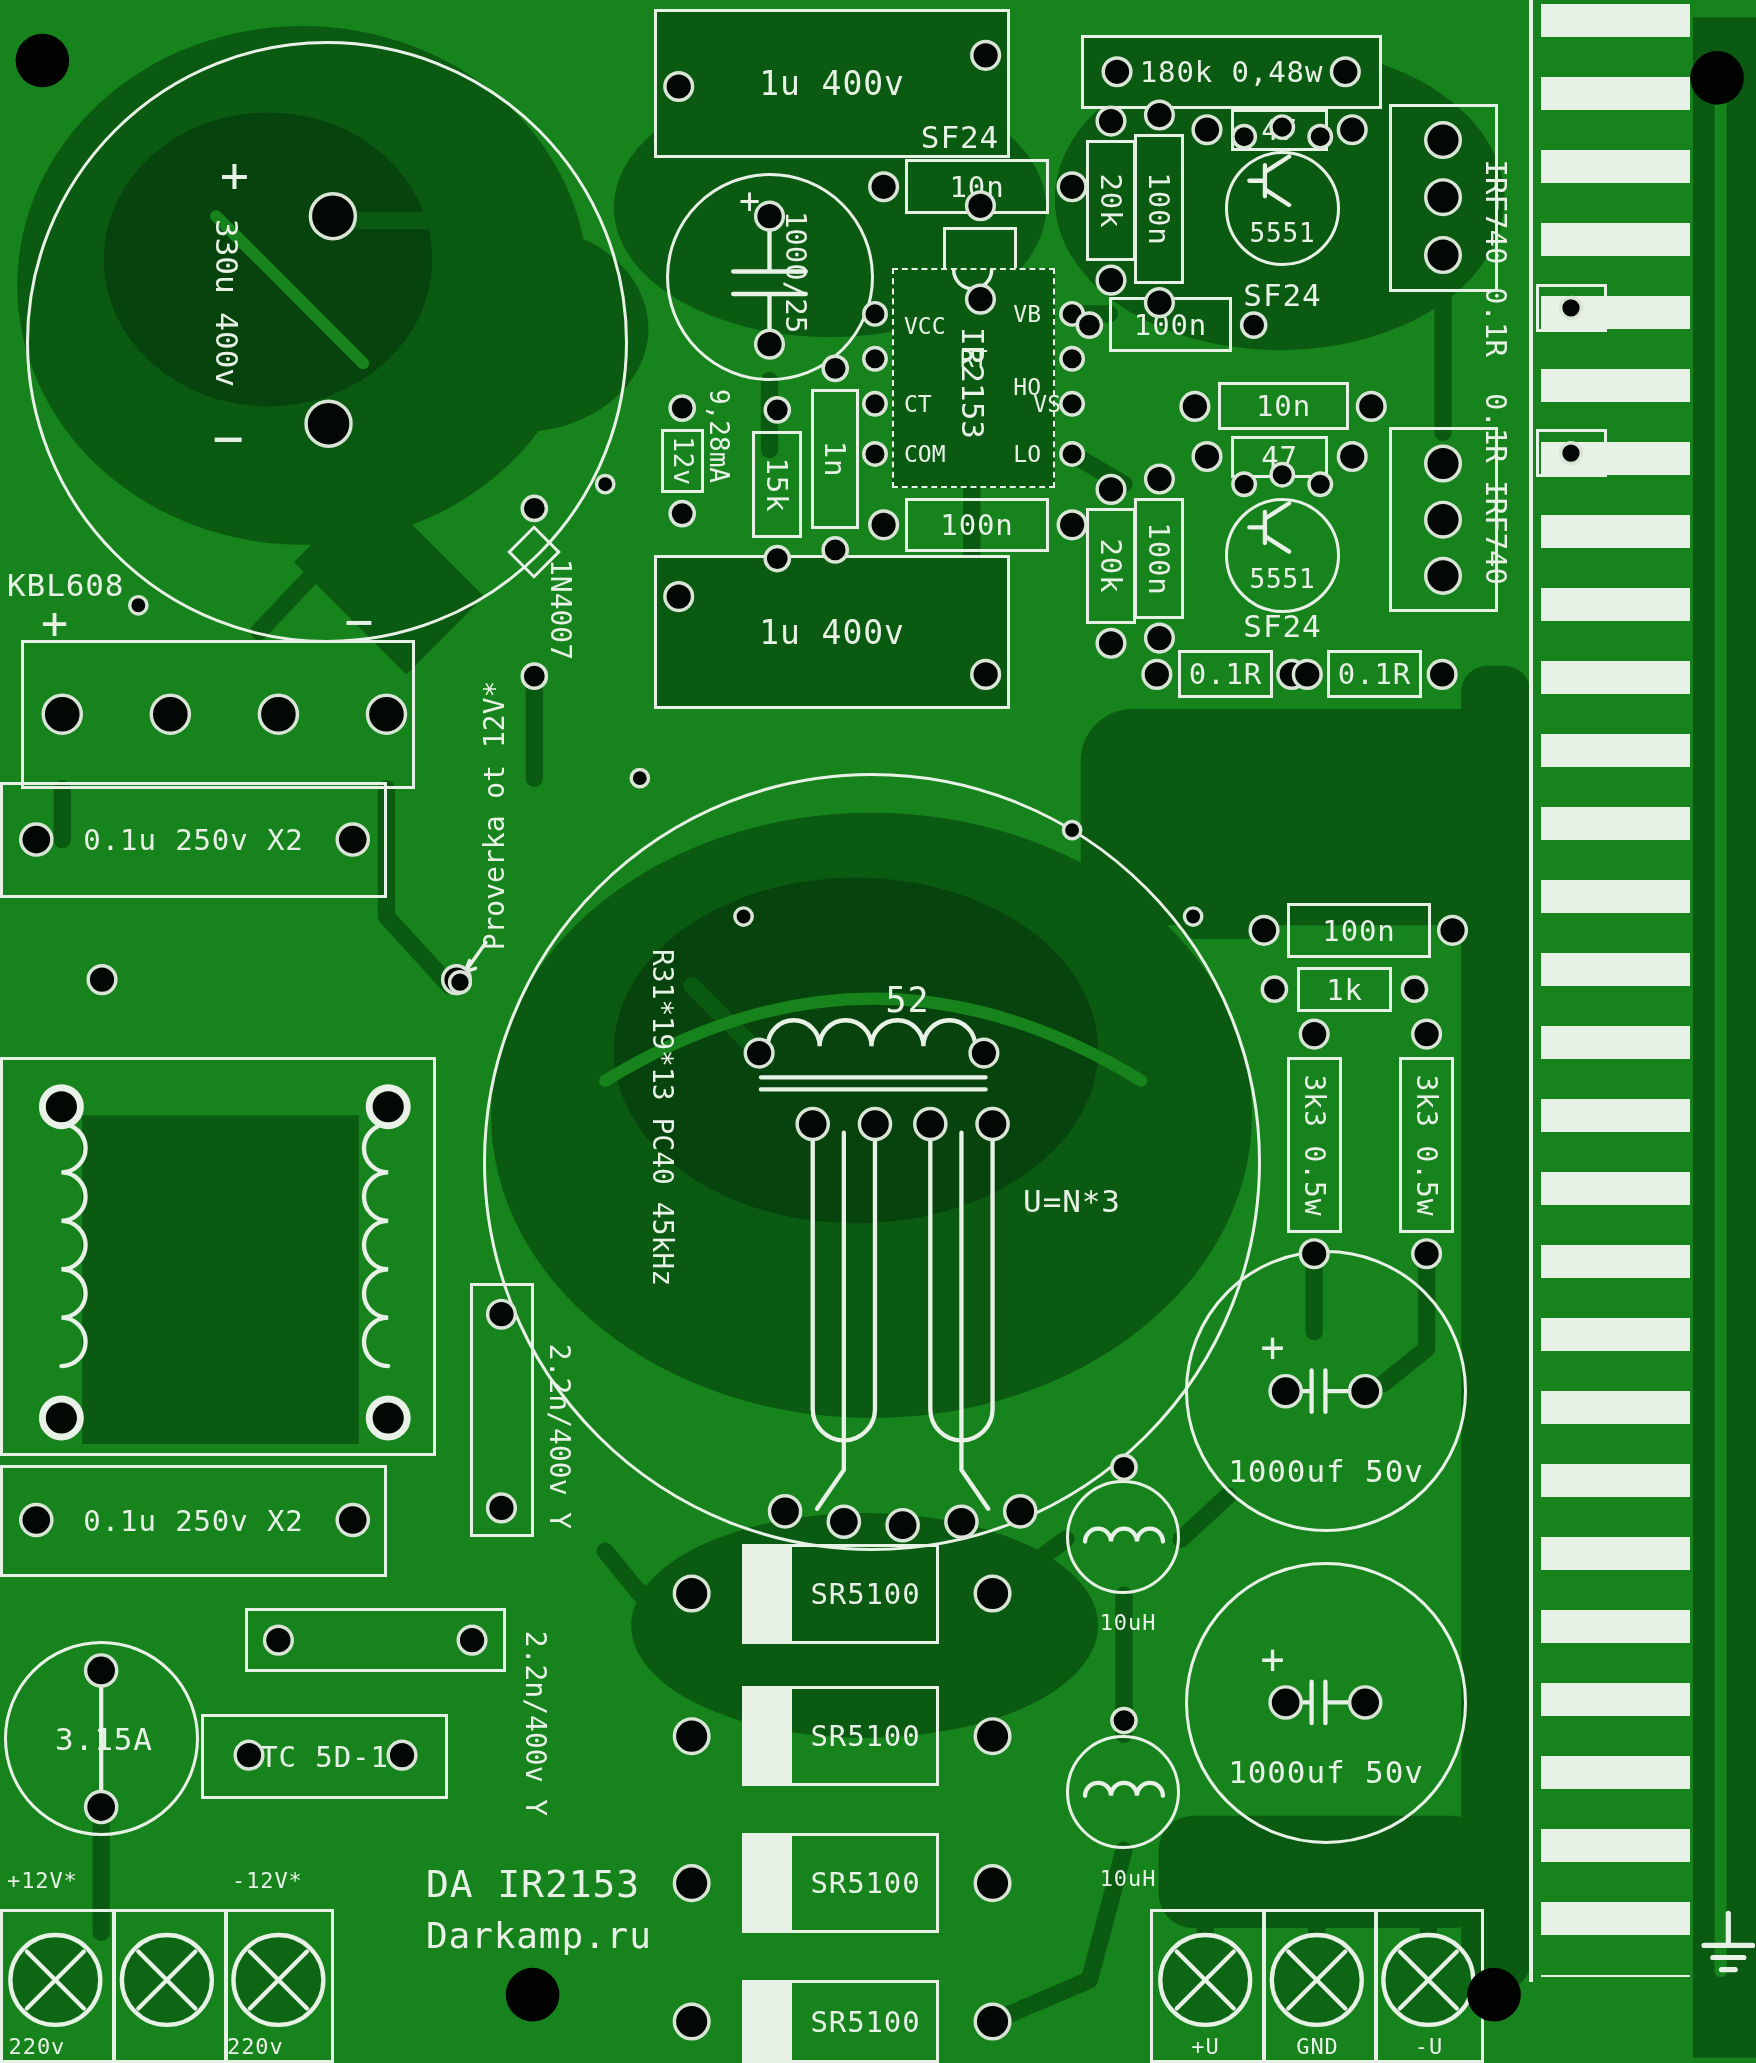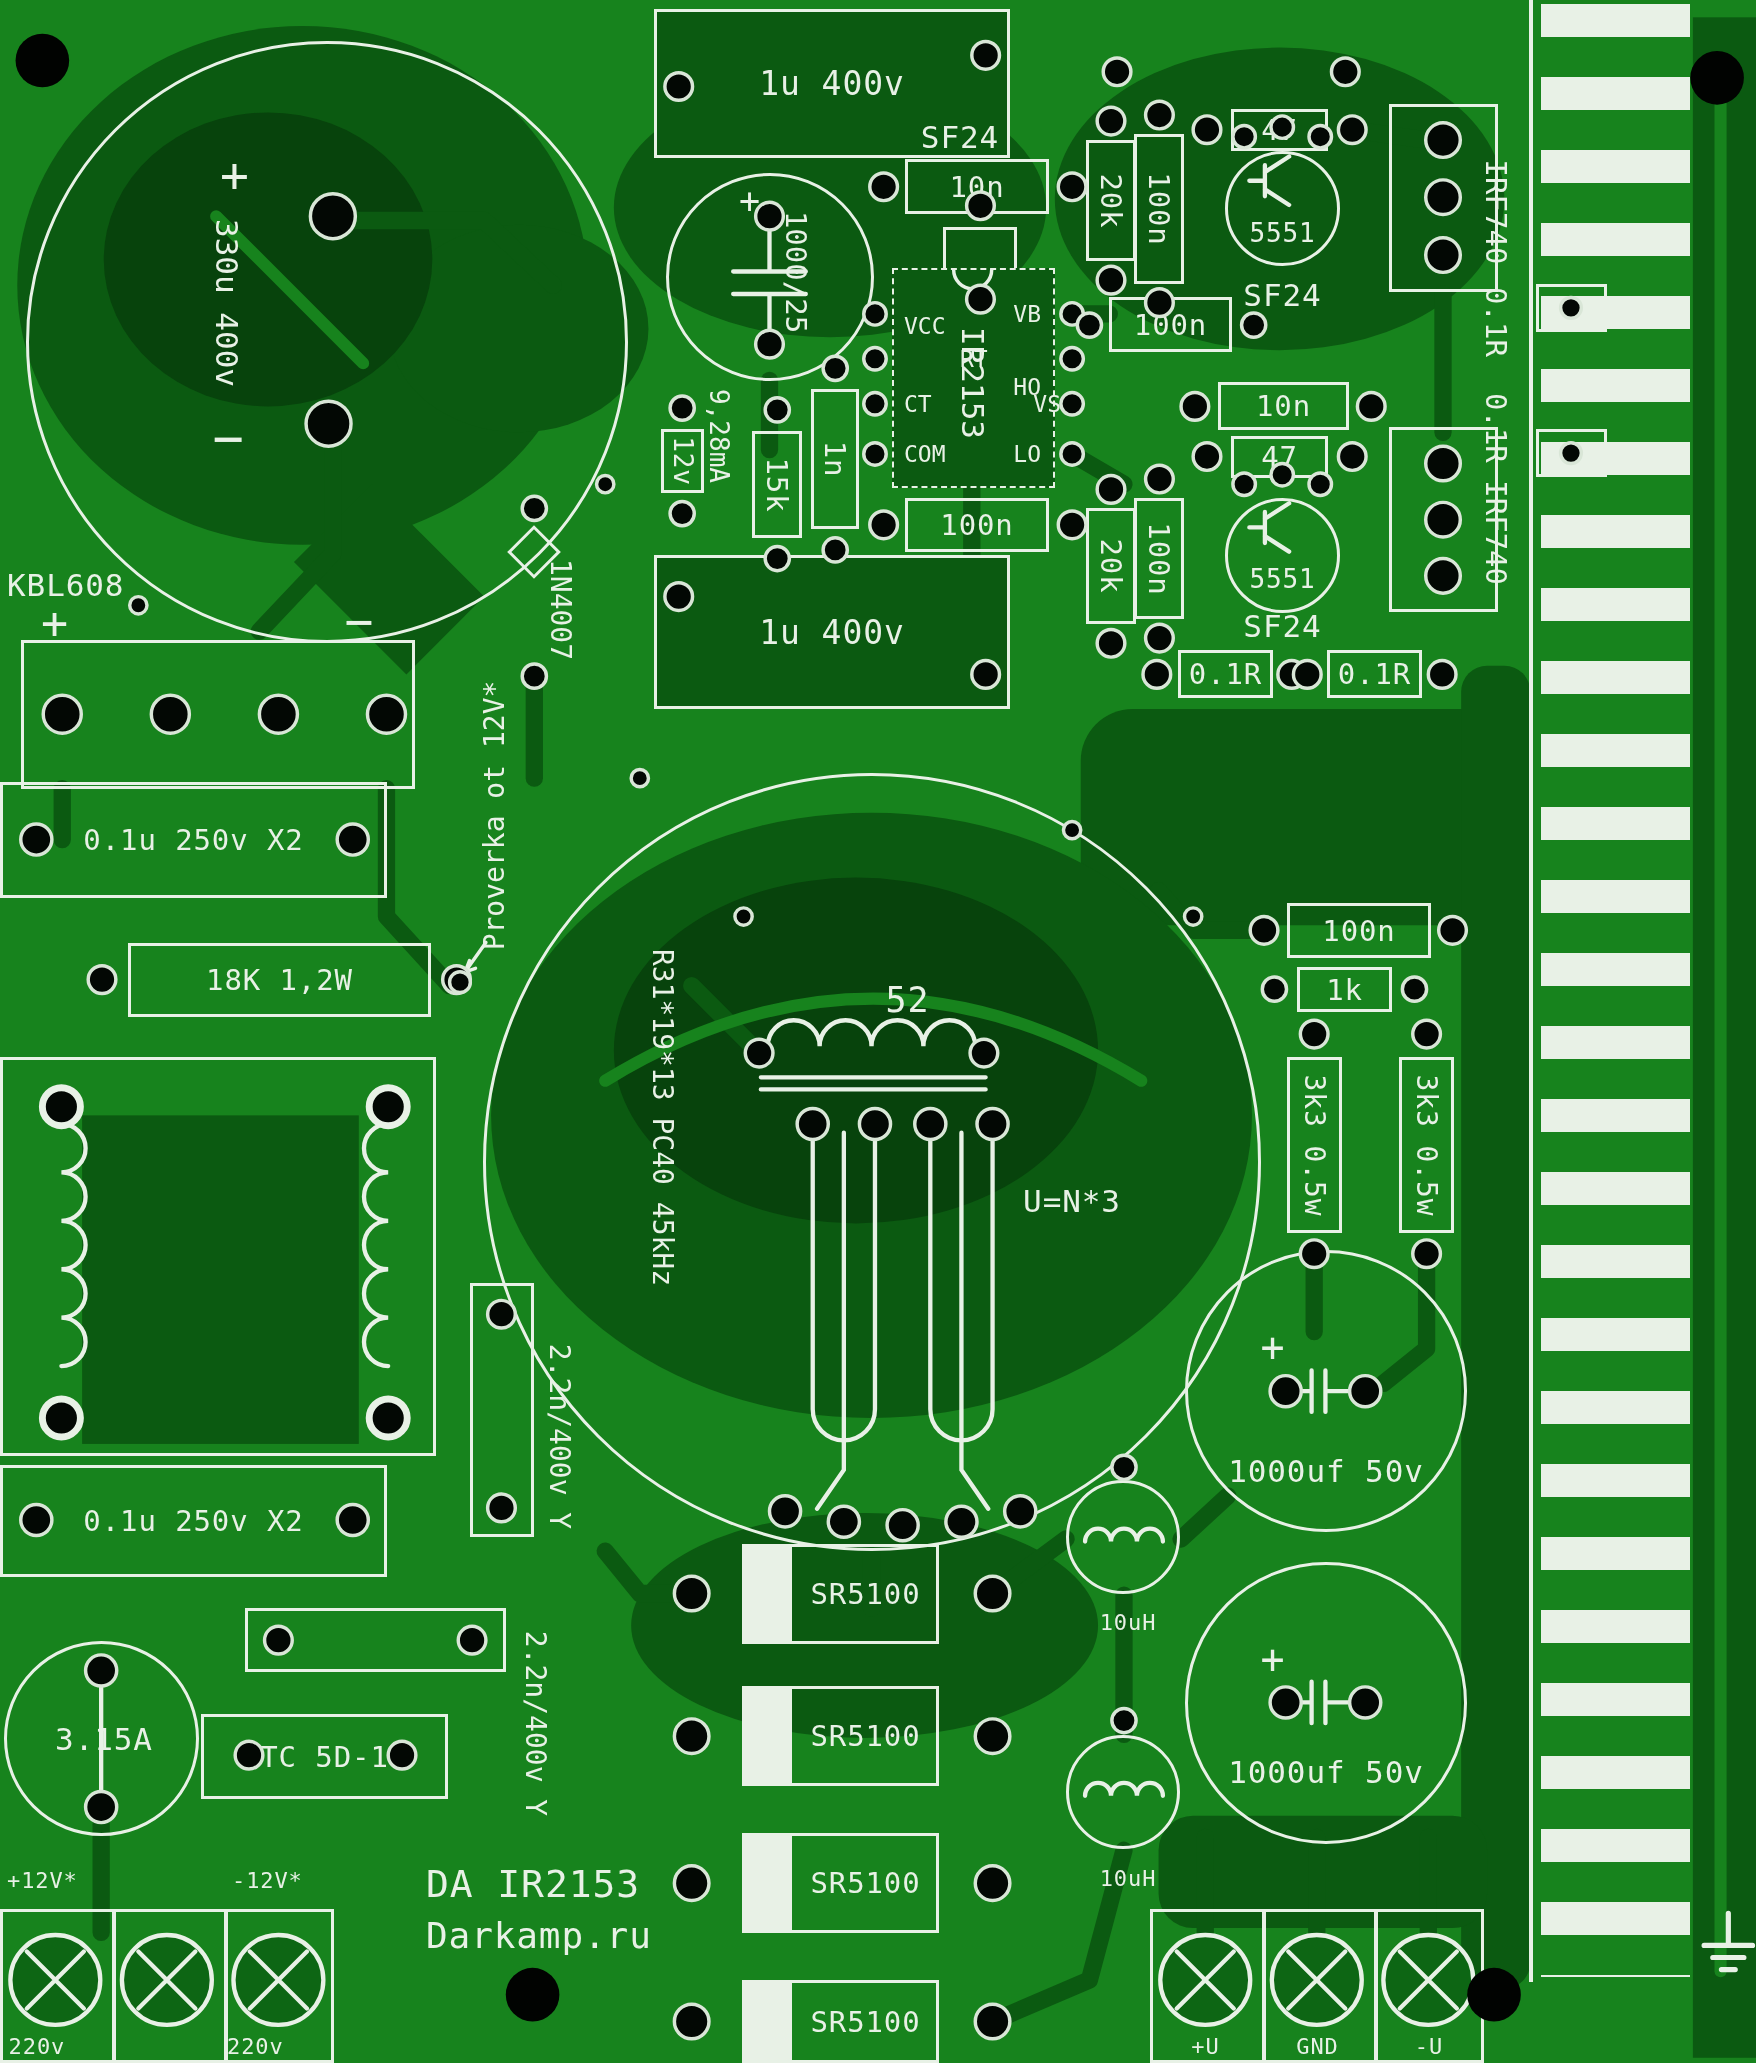--- a/index.html
+++ b/index.html
@@ -105,20 +105,21 @@
   <div class="vlab" style="left:203px;top:199px;width:48px;height:208px;font-size:31px;">
       <span>330u 400v</span>
     </div>
   <div class="lbl" style="left:201px;top:412px;width:55px;height:52px;font-size:52px;">−</div>
 
   <div class="box dark" style="left:654px;top:8.6px;width:356px;height:149px;font-size:33px;">1u 400v</div>
   <div class="lbl" style="left:895px;top:119px;width:130px;height:35px;font-size:31px;">SF24</div>
   <div class="box" style="left:905px;top:159px;width:144px;height:55px;">10n</div>
   <div class="box" style="left:943px;top:227px;width:74px;height:52px;"></div>
 
+  <div class="box dark" style="left:1081px;top:35px;width:301px;height:74px;">180k 0,48w</div>
   <div class="box" style="left:1231px;top:109px;width:97px;height:42px;">47</div>
   <div class="box vbox" style="left:1086px;top:140px;width:50px;height:121px;">
       <span>20k</span>
     </div>
   <div class="box vbox" style="left:1134px;top:134px;width:50px;height:150px;">
       <span>100n</span>
     </div>
   <div class="box round" style="left:1225px;top:151px;width:115px;height:115px;"></div>
   <div class="lbl" style="left:1233px;top:218px;width:99px;height:29px;font-size:26px;">5551</div>
   <div class="lbl" style="left:1222px;top:278px;width:121px;height:33px;font-size:31px;">SF24</div>
@@ -187,21 +188,20 @@
   <div class="lbl" style="left:332px;top:597px;width:55px;height:48px;font-size:48px;">−</div>
   <div class="box" style="left:21px;top:640px;width:394px;height:149px;"></div>
 
   <div class="diamond" style="left:515px;top:533px;width:38px;height:38px;"></div>
   <div class="vlab" style="left:540px;top:559px;width:42px;height:100px;">
       <span>1N4007</span>
     </div>
 
   <div class="box dark" style="left:654px;top:555px;width:356px;height:154px;font-size:33px;">1u 400v</div>
   <div class="box" style="left:0px;top:782px;width:387px;height:116px;">0.1u 250v X2</div>
-  <div class="box" style="left:128px;top:943px;width:303px;height:74px;">18K 1,2W</div>
   <div class="vlab ccw" style="left:472px;top:694px;width:45px;height:242px;">
       <span>Proverka ot 12V*</span>
     </div>
 
   <div class="box round" style="left:483px;top:773px;width:778px;height:778px;"></div>
   <div class="lbl" style="left:860px;top:981px;width:95px;height:38px;font-size:35px;">52</div>
   <div class="vlab" style="left:640px;top:960px;width:45px;height:315px;">
       <span>R31*19*13 PC40 45kHz</span>
     </div>
   <div class="lbl" style="left:994px;top:1183px;width:156px;height:36px;font-size:31px;">U=N*3</div>

